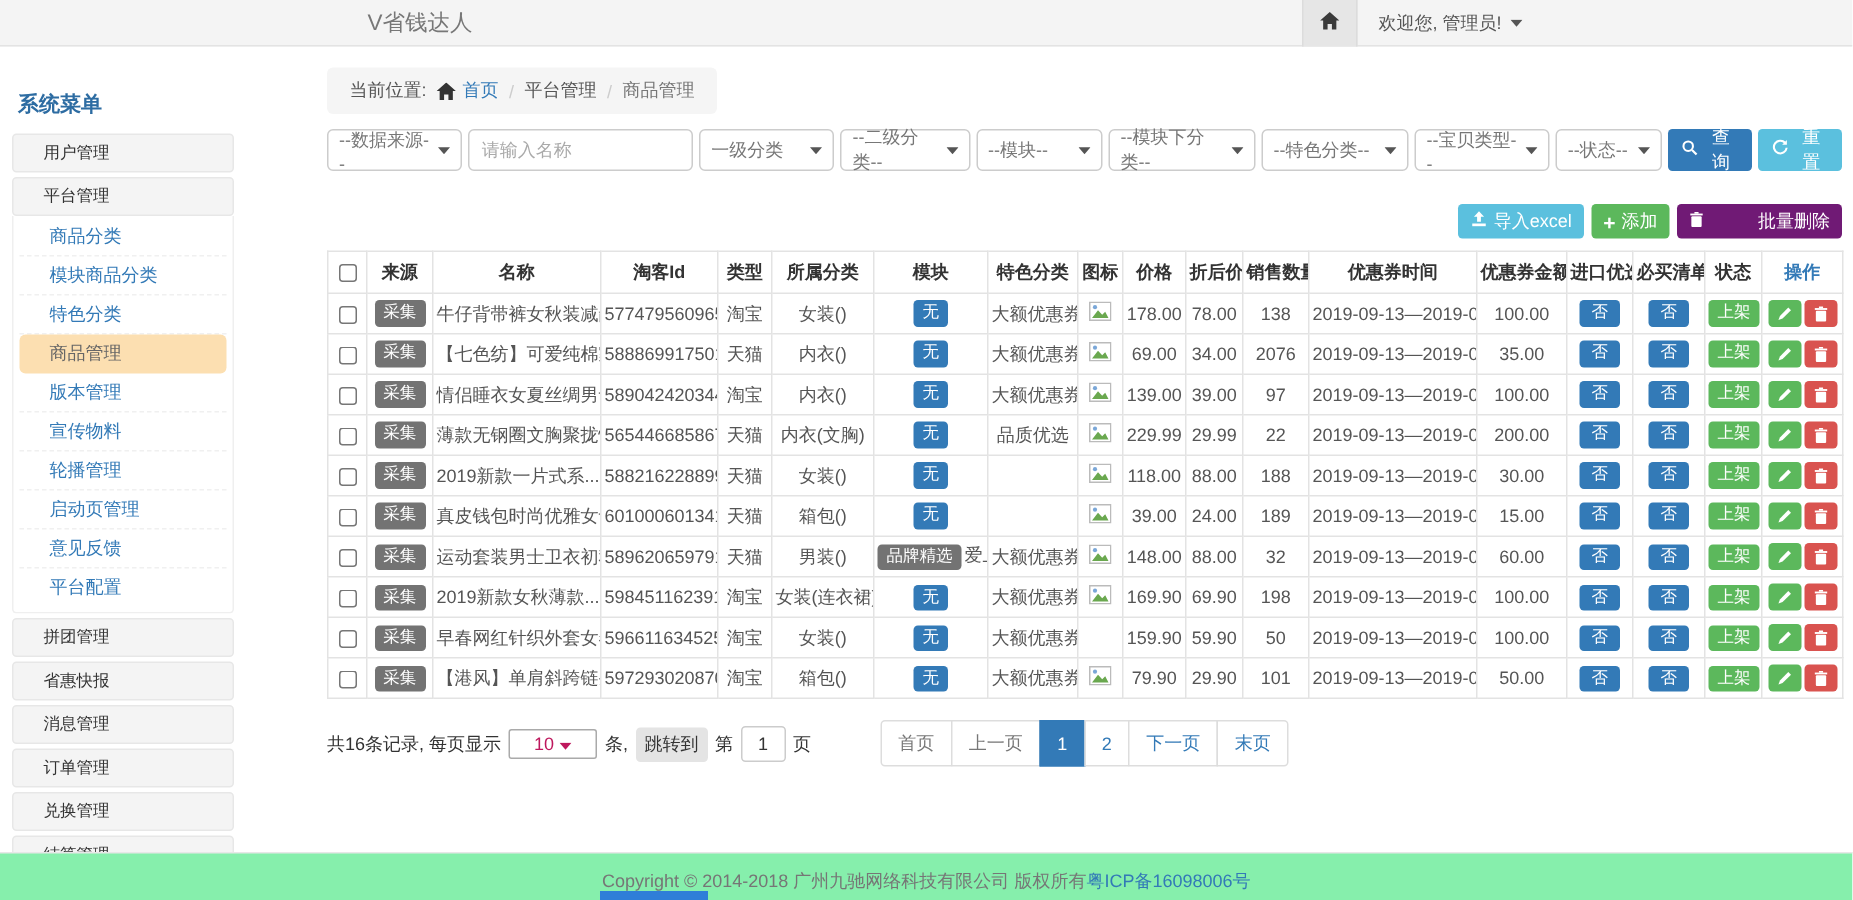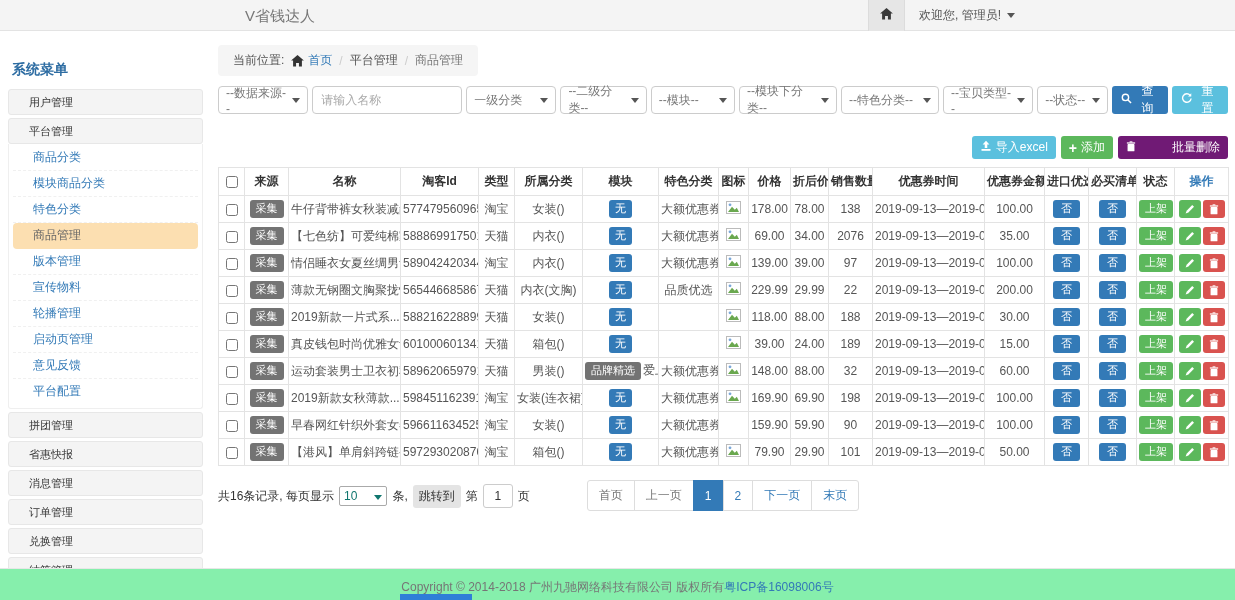--- a/index.html
+++ b/index.html
@@ -11,21 +11,21 @@
   .topbar { position:absolute; top:0; left:0; right:0; height:31px; background:#f4f4f4;
     border-bottom:1px solid #e3e3e3; }
   .topbar-title { position:absolute; left:245px; top:0; line-height:31px; font-size:15px; color:#777; }
   .topbar-right { position:absolute; left:868px; top:0; height:31px; display:flex; align-items:stretch; }
   .home-box { width:37px; background:#e6e6e6; border-left:1px solid #dcdcdc; border-right:1px solid #dcdcdc;
     display:flex; align-items:center; justify-content:center; color:#3a3a3a; cursor:pointer; }
   .welcome { display:flex; align-items:center; gap:6px; padding:0 14px; color:#555; cursor:pointer; }
   .welcome .caret { color:#555; display:inline-flex; }
 
   
-  .sidebar { position:absolute; top:55px; left:8px; width:195px; height:513px; overflow:hidden; }
+  .sidebar { position:absolute; top:55px; left:8px; width:148px; height:513px; overflow:hidden; }
   .side-title { color:#2d6ca2; font-weight:bold; font-size:14px; padding:6px 12px 10px 4px; }
   .side-group { height:26px; line-height:25px; background:#f4f4f4; border:1px solid #e7e7e7; border-radius:3px;
     margin-bottom:3px; padding-left:20px; font-size:11px; color:#333; cursor:pointer; }
   .side-subpanel { background:#fff; border:1px solid #efefef; border-top:none; margin:-3px 0 3px;
     padding:1px 0 3px; border-radius:0 0 3px 3px; }
   .side-sub { height:26px; line-height:25px; padding-left:20px; color:#337ab7; font-size:12px;
     border-bottom:1px dashed #f0f0f0; cursor:pointer; margin:0 4px; }
   .side-sub:last-child { border-bottom:none; }
   .side-sub.active { background:#fcdfb1; color:#666; border-radius:4px; border-bottom:none; }
 
@@ -73,22 +73,22 @@
   .op-btn { display:inline-flex; align-items:center; justify-content:center; width:22px; height:18px;
     border:none; border-radius:3px; color:#fff; cursor:pointer; vertical-align:middle; margin:0 1px; }
   .op-edit { background:#5cb85c; }
   .op-del { background:#d9534f; }
   input[type="checkbox"] { width:12px; height:12px; margin:0; vertical-align:middle; }
   .module-text { margin-left:2px; color:#555; }
 
   
   .pager-row { position:relative; margin-top:14px; height:30px; }
   .pager-info { position:absolute; left:0; top:4px; display:flex; align-items:center; gap:5px; color:#333; }
-  .pp-select { display:inline-flex; align-items:center; gap:17px; border:1px solid #aaa; border-radius:2px;
-    background:#fff; padding:2px 4px; color:#0f766e; cursor:pointer; }
+  .pp-select { display:inline-flex; align-items:center; gap:4px; border:1px solid #aaa; border-radius:2px;
+    background:#fff; padding:2px 16px; color:#be185d; cursor:pointer; }
   .jump-chip { background:#e4e4e4; border-radius:3px; padding:3px 6px; color:#333; }
   .jump-input { width:30px; height:24px; border:1px solid #ccc; border-radius:3px; text-align:center;
     font-size:12px; font-family:inherit; color:#333; }
   .pager-btns { display:flex; justify-content:center; }
   .pg-btn { border:1px solid #ddd; background:#fff; padding:6px 11px; font-size:12px; margin-left:-1px;
     cursor:pointer; font-family:inherit; }
   .pg-btn:first-child { border-radius:3px 0 0 3px; margin-left:0; }
   .pg-btn:last-child { border-radius:0 3px 3px 0; }
   .pg-muted { color:#777; }
   .pg-link { color:#337ab7; }
@@ -595,21 +595,21 @@
               <td><span class="badge badge-orange">采集</span></td>
               <td>早春网红针织外套女春...</td>
               <td>596611634525</td>
               <td>淘宝</td>
               <td>女装()</td>
               <td><span class="badge badge-blue">无</span></td>
               <td>大额优惠券</td>
               <td></td>
               <td>159.90</td>
               <td>59.90</td>
-              <td>90</td>
+              <td>50</td>
               <td>2019-09-13—2019-09-17</td>
               <td>100.00</td>
               <td><span class="badge badge-blue badge-wide">否</span></td>
               <td><span class="badge badge-blue badge-wide">否</span></td>
               <td><span class="badge badge-green">上架</span></td>
               <td><span class="op-btn op-edit">
                   <svg width="10" height="10" viewBox="0 0 16 16">
                     <path d="M1 15 L2.6 10.6 L11.5 1.6 L14.4 4.5 L5.4 13.4 Z" fill="#fff"></path>
                   </svg>
                 </span><span class="op-btn op-del">

